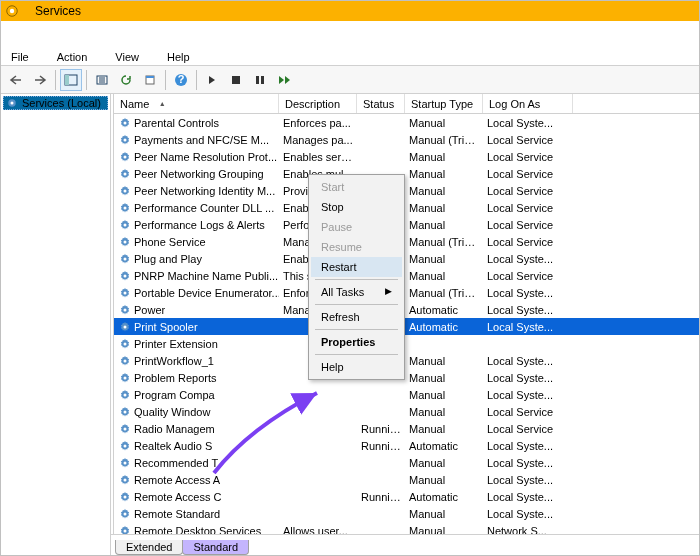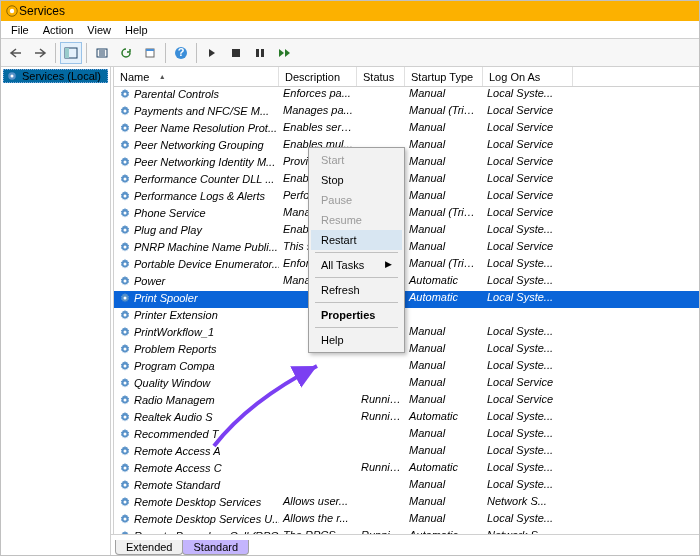--- a/index.html
+++ b/index.html
@@ -1,39 +1,39 @@
 <!DOCTYPE html>
 <html><head>
 <meta charset="utf-8">
 <style>
   * { box-sizing: border-box; margin: 0; padding: 0; font-family: "Segoe UI", Tahoma, sans-serif; font-size: 11px; }
   html, body { width: 700px; height: 556px; overflow: hidden; background: #fff; }
   .window { width: 700px; height: 556px; display: flex; flex-direction: column; border: 1px solid #c0c0c0; }
-  .titlebar { height: 20px; background: #fcb100; display: flex; align-items: center; padding-left: 4px; gap: 0; }
+  .titlebar { height: 20px; background: #fcb100; display: flex; align-items: center; padding-left: 4px; gap: 16px; }
   .titlebar .icon { width: 14px; height: 14px; display:flex; align-items:center; justify-content:center; }
   .titlebar .title { font-size: 12px; color: #000; }
-  .menubar { height: 18px; display: flex; align-items: center; gap: 2px; padding-left: 4px; border-bottom: 1px solid #d0d0d0; }
+  .menubar { height: 18px; display: flex; align-items: center; gap: 16px; padding-left: 4px; border-bottom: 1px solid #d0d0d0; margin-top: 27px; }
   .menubar .item { padding: 1px 6px; cursor: default; }
   .toolbar { height: 28px; display: flex; align-items: center; padding: 0 4px; gap: 2px; border-bottom: 1px solid #d0d0d0; background: #f7f7f7; }
   .toolbar .btn { width: 22px; height: 22px; display:flex; align-items:center; justify-content:center; border: 1px solid transparent; }
   .toolbar .btn.framed { border: 1px solid #99c2e8; background:#e5f1fb;}
   .toolbar .btn svg { display:block; }
   .toolbar .sep { width: 1px; height: 20px; background: #c0c0c0; margin: 0 2px; }
   .body { flex: 1; display: flex; min-height: 0; }
   .tree { width: 110px; border-right: 1px solid #d0d0d0; padding: 2px; }
   .tree .node { display:flex; align-items:center; gap:4px; padding:0 2px; background:#0369a1; border:1px dotted #7aa9dd;}
   .main { flex: 1; display:flex; flex-direction:column; min-width:0; }
   .main-body { flex: 1; display:flex; min-height:0; border-bottom:1px solid #d0d0d0; position:relative; }
   .left-panel { width: 3px; background:#fff; border-right:1px solid #d0d0d0; }
   .list { flex:1; overflow:auto; position:relative; }
   .header-row { position:sticky; top:0; background:#fff; border-bottom:1px solid #d0d0d0; display:flex; height:20px; z-index:5;}
   .header-row .col { padding:2px 6px; border-right:1px solid #e0e0e0; display:flex; align-items:center; gap:11px;}
   .header-row .sort { font-size:8px; color:#555;}
   .rows { }
-  .row { display:flex; height:17px; align-items:flex-start;font-style:italic; }
+  .row { display:flex; height:17px; align-items:center; }
   .row.selected { background:#0a64d8; color:#fff; }
   .row .cell { padding:0 4px; white-space:nowrap; overflow:hidden; text-overflow:ellipsis; }
   .row .icon { width:14px; height:14px; margin-right:2px; flex-shrink:0; display:inline-flex; align-items:center; justify-content:center;}
   .c-name { width:165px; display:flex; align-items:center;}
   .c-desc { width:78px; }
   .c-status { width:48px; }
   .c-startup { width:78px; }
   .c-logon { width:90px; }
   .tabs { height:20px; display:flex; align-items:flex-end; padding-left:4px; gap:0;}
   .tab { border:1px solid #a0a0a0; border-top:none; border-bottom-left-radius:4px; border-bottom-right-radius:4px; padding:1px 10px; background:#f0f0f0; font-size:11px; margin-right:-1px;}

